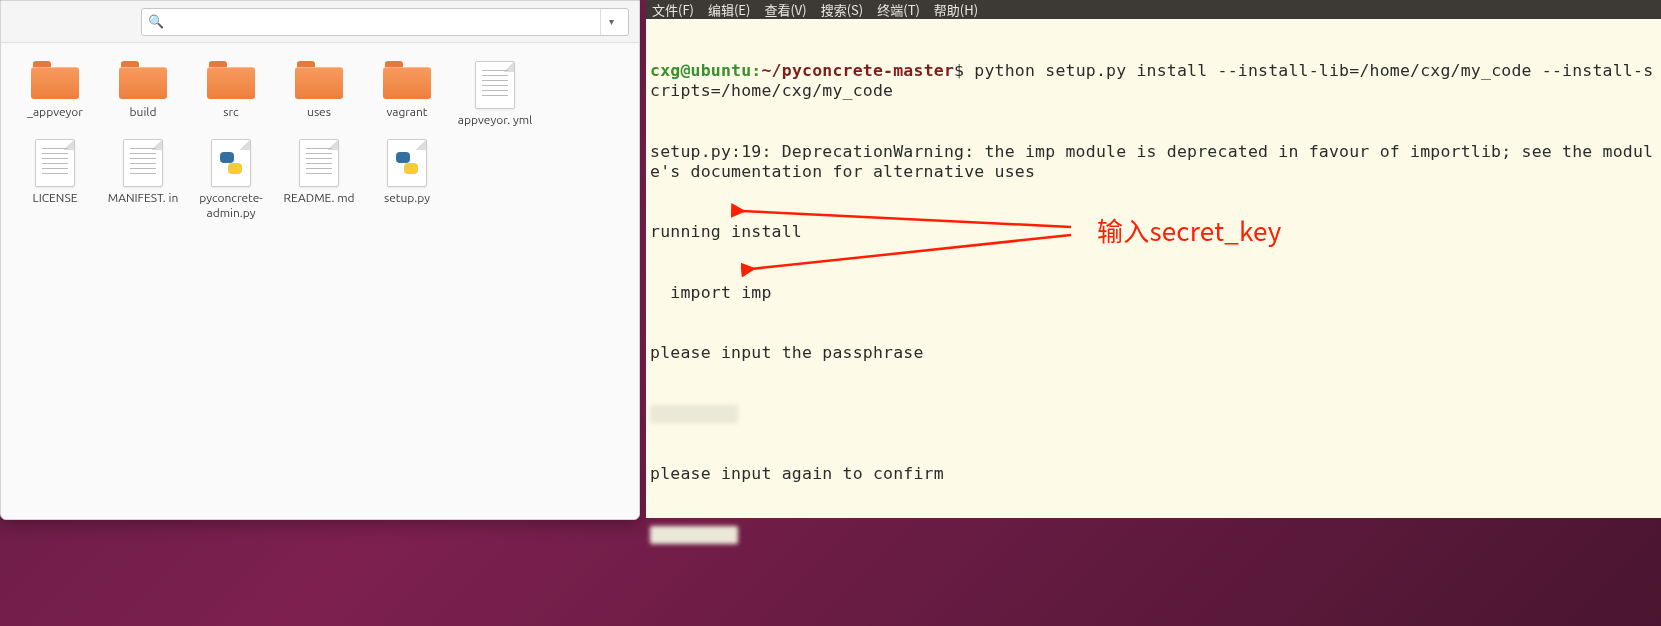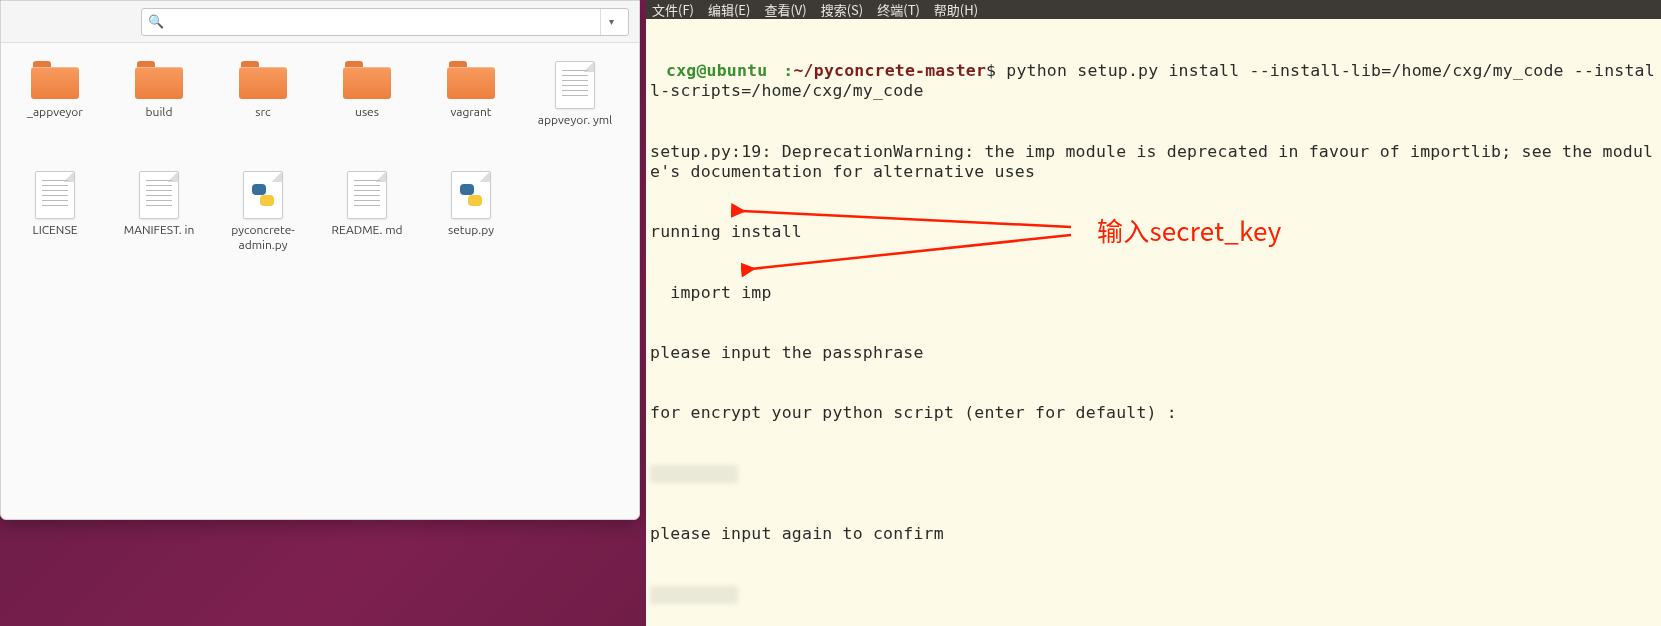--- a/index.html
+++ b/index.html
@@ -24,21 +24,21 @@
   height: 28px; padding: 0 6px; position: relative;
 }
 .fm-search .mag { color: #888; font-size: 13px; margin-right: 4px; }
 .fm-search input { border: none; outline: none; flex: 1; font-size: 13px; background: transparent; }
 .fm-search .dd {
   width: 22px; height: 26px; border-left: 1px solid #ddd;
   display: flex; align-items: center; justify-content: center; color: #666;
   cursor: pointer; font-size: 10px;
 }
 .fm-grid {
-  padding: 12px 10px; display: flex; flex-wrap: wrap; gap: 16px;
+  padding: 12px 10px; display: flex; flex-wrap: wrap; gap: 0;
 }
 .fm-item {
   width: 88px; display: flex; flex-direction: column; align-items: center;
   padding: 6px 2px; cursor: pointer; text-align: center;
 }
 .fm-item .lbl { font-size: 12px; color: #3c3c3c; margin-top: 4px; line-height: 1.2; word-break: break-word; max-width: 84px;}
 .folder-icon {
   width: 48px; height: 40px; position: relative;
 }
 .folder-icon::before {
@@ -69,36 +69,36 @@
 .file-icon.py .pylogo {
   width: 22px; height: 22px; position: relative;
 }
 .file-icon.py .pylogo::before, .file-icon.py .pylogo::after {
   content: ""; position: absolute; width: 14px; height: 11px; border-radius: 4px;
 }
 .file-icon.py .pylogo::before { background: #356f9f; left: 0; top: 0; }
 .file-icon.py .pylogo::after { background: #f7c93e; right: 0; bottom: 0; }
 
 .term-window {
-  position: absolute; left: 646px; top: 0; right: 0; height: 626px;
+  position: absolute; left: 646px; top: 0; right: 0; height: 518px;
   background: #fdfbe7; display: flex; flex-direction: column;
   font-family: "DejaVu Sans Mono", "Noto Sans Mono CJK SC", monospace;
 }
 .term-menubar {
   height: 24px; background: #3d3a36; color: #e8e6e3; font-size: 13px;
   display: flex; align-items: center; padding: 0 6px; gap: 14px;
   font-family: "Noto Sans CJK SC", sans-serif;
 }
 .term-menubar span { cursor: pointer; }
 .term-body {
   flex: 1; padding: 2px 4px; font-size: 16.5px; line-height: 1.22;
   color: #2b2b2b; white-space: pre-wrap; word-break: break-all; position: relative;
   letter-spacing: .2px;
 }
-.t-user { color: #3a8f2f; font-weight: bold; margin-left: 16px; }
+.t-user { color: #3a8f2f; font-weight: bold; }
 .t-path { color: #7f1d1d; font-weight: bold; }
 .t-dollar { color: #2b2b2b; }
 .blur {
   display: inline-block; width: 88px; height: 18px; background: #eae8d6;
   filter: blur(2px); border-radius: 2px; vertical-align: middle;
 }
 .annot {
   position: absolute; color: #ff1e00; font-size: 26px;
   font-family: "Noto Sans CJK SC", sans-serif; pointer-events: none;
   font-weight: 400;
@@ -181,21 +181,20 @@
       <span>搜索(S)</span>
       <span>终端(T)</span>
       <span>帮助(H)</span>
     </div>
   <div class="term-body" id="term-body">
     <div><span class="t-user">cxg@ubuntu</span><span class="t-user">:</span><span class="t-path">~/pyconcrete-master</span><span class="t-dollar">$</span><span> python setup.py install --install-lib=/home/cxg/my_code --install-scripts=/home/cxg/my_code</span></div>
     <div>setup.py:19: DeprecationWarning: the imp module is deprecated in favour of importlib; see the module's documentation for alternative uses</div>
     <div>running install</div>
     <div>  import imp</div>
     <div>please input the passphrase</div>
-    <div>for encrypt your python script (enter for default) :</div>
     <div><span class="blur"></span></div>
     <div>please input again to confirm</div>
     <div><span class="blur"></span></div>
     
     
     
     
     
     
     

